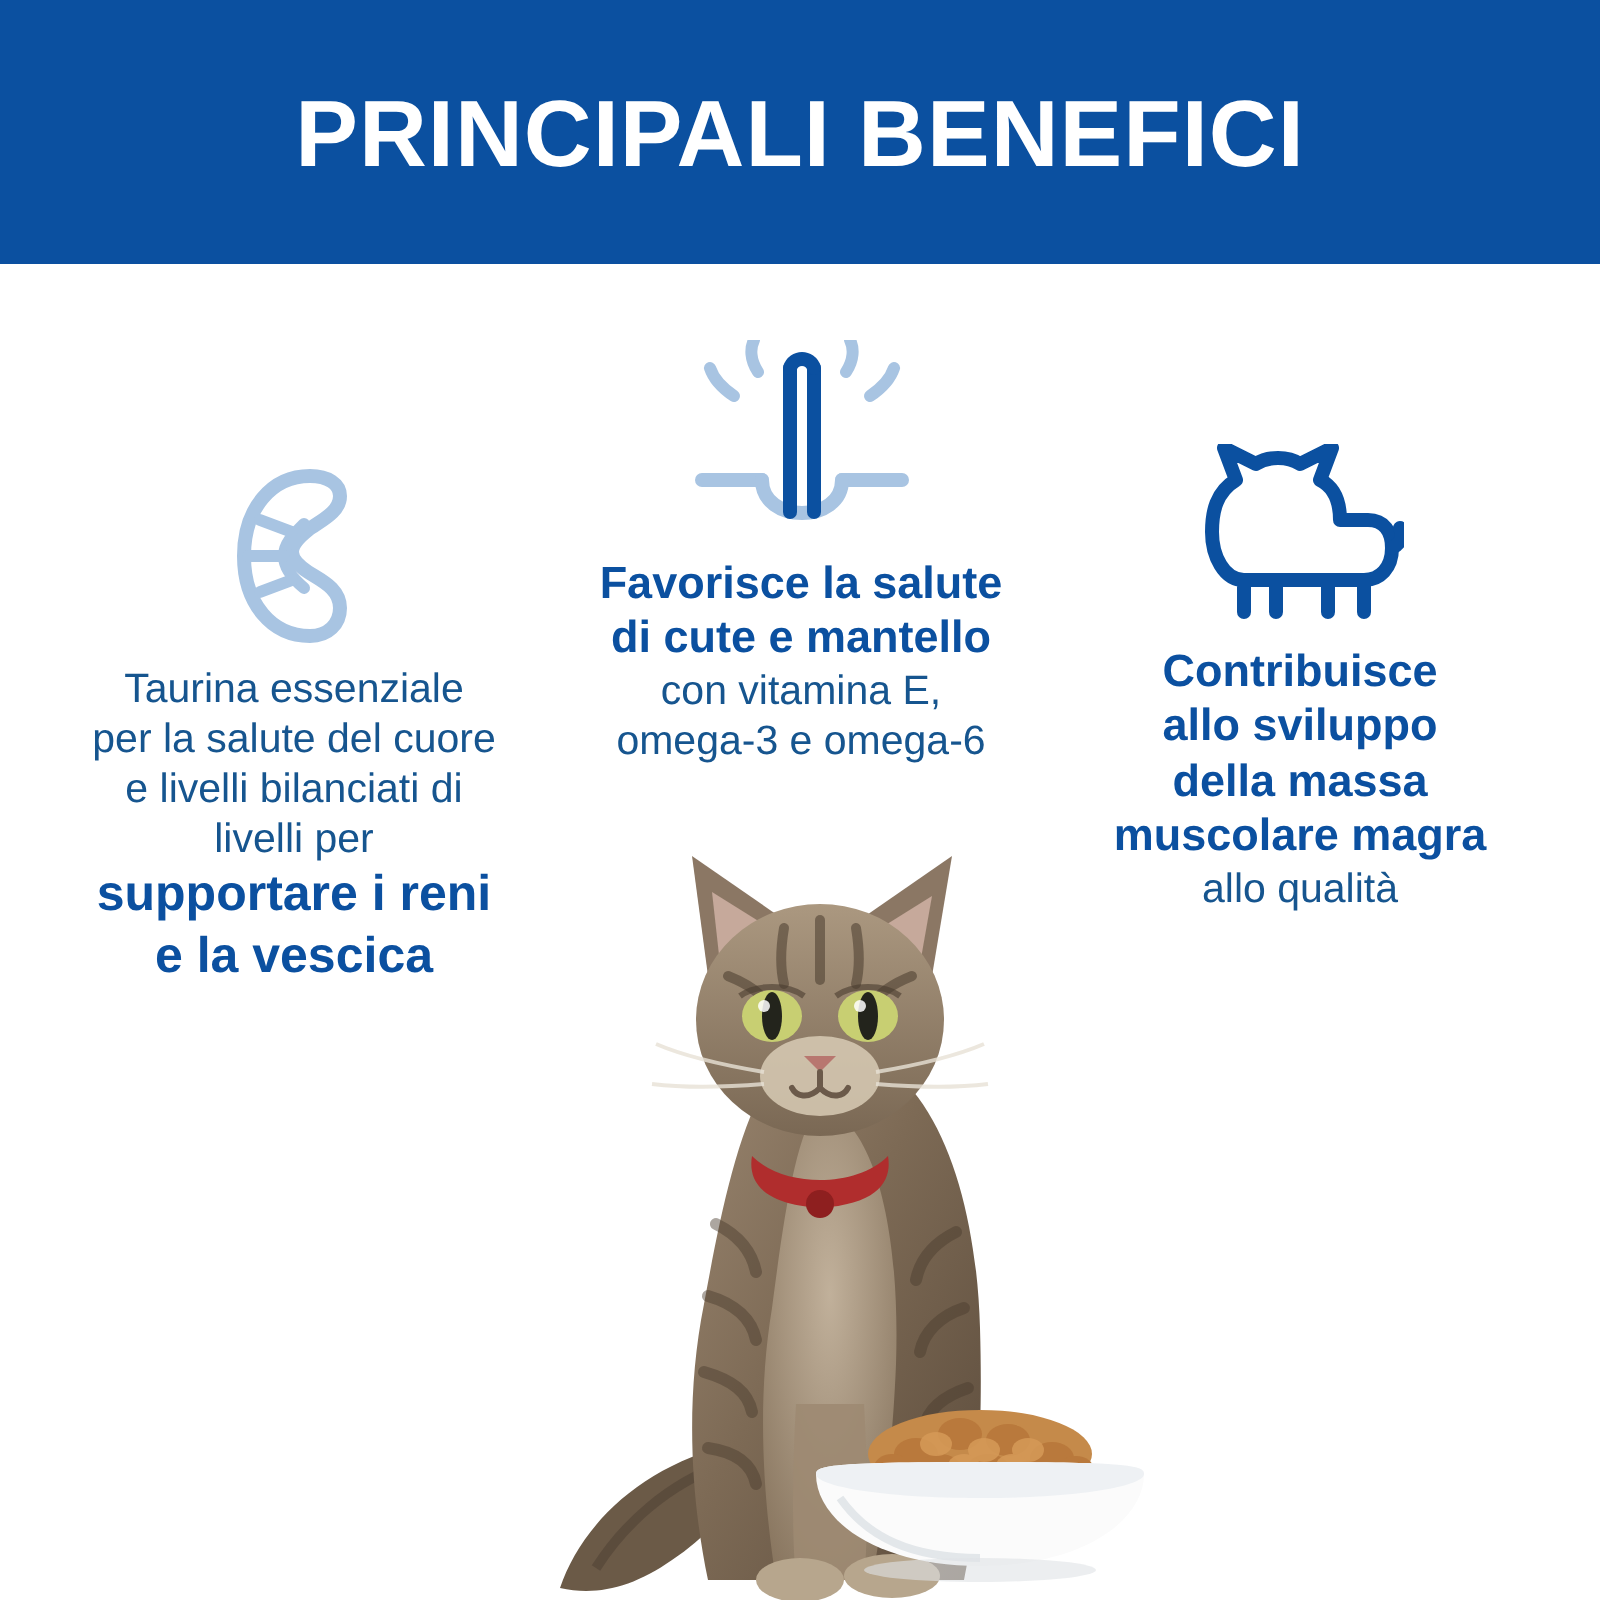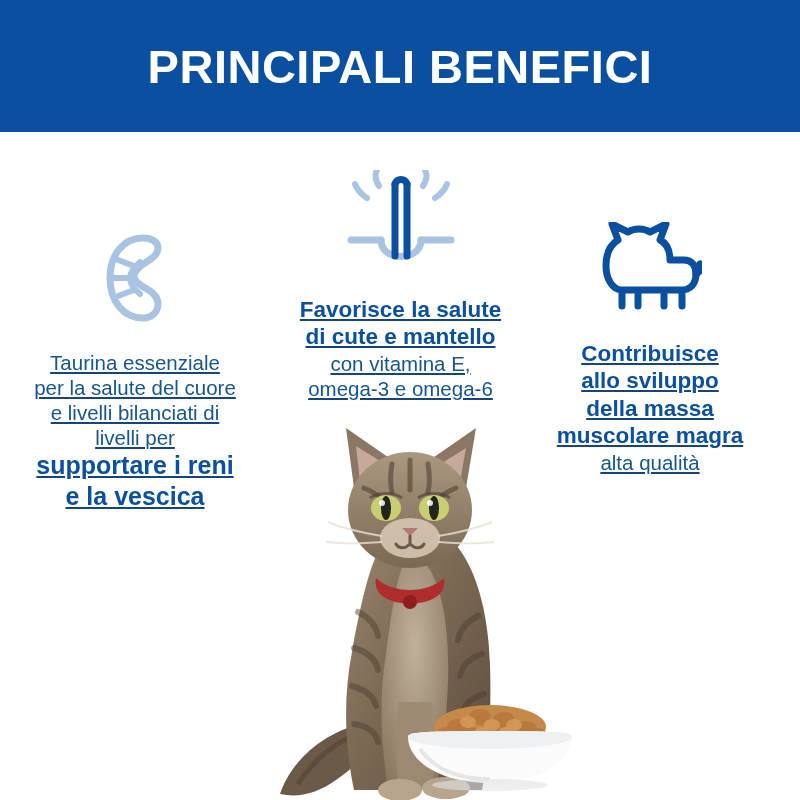--- a/index.html
+++ b/index.html
@@ -52,39 +52,38 @@
     position: absolute;
     text-align: center;
     color: #14457f;
   }
   .benefit .icon-wrap {
     display: flex;
     justify-content: center;
     align-items: flex-end;
   }
   .benefit .text-block {
-    margin-top: 26px;
-    text-decoration: underline;
+    margin-top: 8px;
   }
   .line {
     display: block;
     line-height: 1.22;
   }
   .bold {
     font-weight: bold;
     color: #0b50a0;
   }
   .reg {
     font-weight: normal;
     color: #16558f;
   }
 
   
   #benefit-kidney {
-    left: 4px;
+    left: 16px;
     top: 100px;
     width: 262px;
   }
   #benefit-kidney .reg { font-size: 20.5px; }
   #benefit-kidney .bold { font-size: 25px; }
 
   
   #benefit-coat {
     left: 263px;
     top: 38px;
@@ -185,21 +184,21 @@
                    L84 84 M66 68 L66 84 M40 68 L40 84 M24 68 L24 84
                    M20 18 C10 24 8 34 8 44 C8 56 14 68 24 68 L84 68" fill="none" stroke="#0b50a0" stroke-width="7" stroke-linecap="round" stroke-linejoin="round"></path>
           <path d="M98 52 C102 50 104 46 102 42" fill="none" stroke="#0b50a0" stroke-width="7" stroke-linecap="round"></path>
         </svg>
       </div>
       <div class="text-block">
         <span class="line bold">Contribuisce</span>
         <span class="line bold">allo sviluppo</span>
         <span class="line bold">della massa</span>
         <span class="line bold">muscolare magra</span>
-        <span class="line reg">alta qualità</span>
+        <span class="line reg">allo qualità</span>
       </div>
     </div>
 
     <svg id="cat-photo" viewBox="0 0 320 400">
       <defs>
         <linearGradient id="furBody" x1="0" y1="0" x2="1" y2="1">
           <stop offset="0%" stop-color="#9a8670"></stop>
           <stop offset="45%" stop-color="#7d6a55"></stop>
           <stop offset="100%" stop-color="#5c4c3c"></stop>
         </linearGradient>

